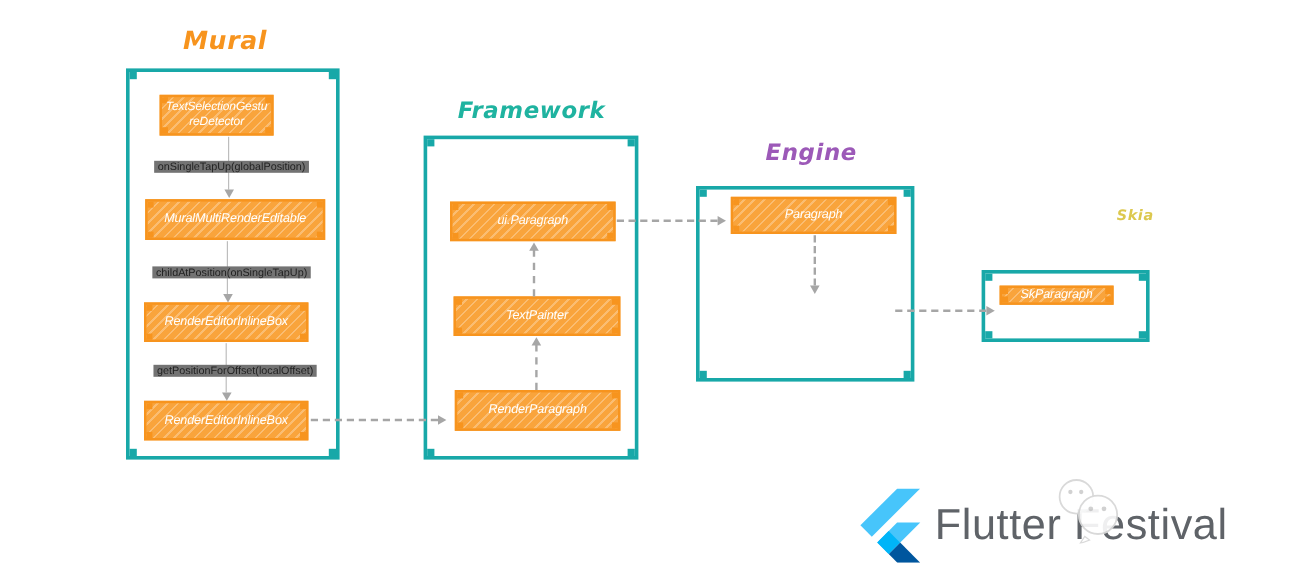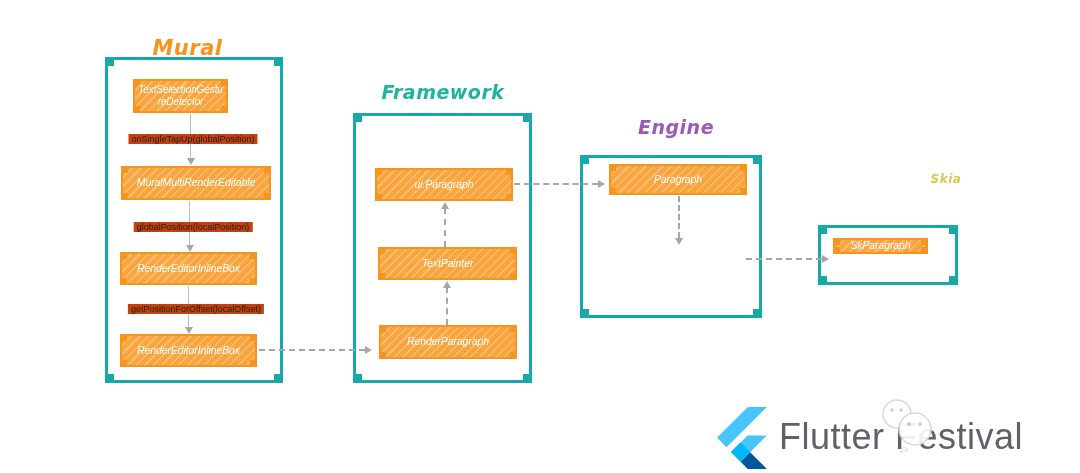--- a/index.html
+++ b/index.html
@@ -42,21 +42,21 @@
   }
   
   .vline-solid{position:absolute;width:0;border-left:1px solid #BDBDBD;}
   .vline-dash{position:absolute;width:0;border-left:2px dashed var(--arrow-gray,#A6A6A6);}
   .hline-dash{position:absolute;height:0;border-top:2px dashed var(--arrow-gray,#A6A6A6);}
   .head{position:absolute;width:0;height:0;}
   .head-down{border-left:4px solid transparent;border-right:4px solid transparent;border-top:7px solid var(--arrow-gray,#A6A6A6);}
   .head-up{border-left:4px solid transparent;border-right:4px solid transparent;border-bottom:7px solid var(--arrow-gray,#A6A6A6);}
   .head-right{border-top:4px solid transparent;border-bottom:4px solid transparent;border-left:7px solid var(--arrow-gray,#A6A6A6);}
   .edge-label{
-    position:absolute;transform:translateX(-50%);background:#c2410c;padding:0 3px;
+    position:absolute;transform:translateX(-50%);background:#737373;padding:0 3px;
     font-size:9px;color:var(--label-text,#222);white-space:nowrap;
   }
   
   .brand-text{
     position:absolute;left:779px;top:417px;font-size:36px;line-height:40px;
     color:var(--brand-text,#5F6368);letter-spacing:.5px;
   }
   .flutter-logo{position:absolute;left:716px;top:407px;}
   .wm-icon{position:absolute;left:870px;top:397px;opacity:.95;}
   .wm-text{
@@ -69,21 +69,21 @@
 </head>
 <body>
 
 <div id="canvas">
 
   <div class="group" style="left:105px;top:57px;width:178px;height:326px;"></div>
   <div class="group" style="left:353px;top:113px;width:179px;height:270px;"></div>
   <div class="group" style="left:580px;top:155px;width:182px;height:163px;"></div>
   <div class="group" style="left:818px;top:225px;width:140px;height:60px;"></div>
 
-  <div class="group-title" style="left:130px;top:22px;width:115px;font-size:21px;color:var(--title-mural,#F7941E);margin-top:14px;">Mural</div>
+  <div class="group-title" style="left:130px;top:22px;width:115px;font-size:21px;color:var(--title-mural,#F7941E);">Mural</div>
   <div class="group-title" style="left:370px;top:81px;width:146px;font-size:19px;color:var(--title-framework,#1FB3A0);">Framework</div>
   <div class="group-title" style="left:620px;top:116px;width:112px;font-size:19px;color:var(--title-engine,#9C59B8);">Engine</div>
   <div class="group-title" style="left:900px;top:172px;width:92px;font-size:12px;color:var(--title-skia,#DCC84E);">Skia</div>
 
   <div class="node" style="left:133px;top:79px;width:95px;height:34px;font-size:10px;">TextSelectionGestureDetector</div>
   <div class="node" style="left:121px;top:166px;width:150px;height:34px;">MuralMultiRenderEditable</div>
   <div class="node" style="left:120px;top:252px;width:137px;height:33px;">RenderEditorInlineBox</div>
   <div class="node" style="left:120px;top:334px;width:137px;height:33px;">RenderEditorInlineBox</div>
 
   <div class="node" style="left:375px;top:168px;width:138px;height:33px;">ui.Paragraph</div>
@@ -95,21 +95,21 @@
   <div class="node" style="left:833px;top:238px;width:95px;height:16px;">SkParagraph</div>
 
   <div class="vline-solid" style="left:190px;top:114px;height:44px;"></div>
   <div class="head head-down" style="left:187px;top:158px;"></div>
   <div class="vline-solid" style="left:189px;top:201px;height:44px;"></div>
   <div class="head head-down" style="left:186px;top:245px;"></div>
   <div class="vline-solid" style="left:188px;top:286px;height:41px;"></div>
   <div class="head head-down" style="left:185px;top:327px;"></div>
 
   <div class="edge-label" style="left:193px;top:134px;">onSingleTapUp(globalPosition)</div>
-  <div class="edge-label" style="left:193px;top:222px;">globalPosition(localPosition)</div>
+  <div class="edge-label" style="left:193px;top:222px;">childAtPosition(onSingleTapUp)</div>
   <div class="edge-label" style="left:196px;top:304px;">getPositionForOffset(localOffset)</div>
 
   <div class="hline-dash" style="left:259px;top:349px;width:106px;"></div>
   <div class="head head-right" style="left:365px;top:346px;"></div>
 
   <div class="hline-dash" style="left:514px;top:183px;width:84px;"></div>
   <div class="head head-right" style="left:598px;top:180px;"></div>
 
   <div class="hline-dash" style="left:746px;top:258px;width:76px;"></div>
   <div class="head head-right" style="left:822px;top:255px;"></div>

